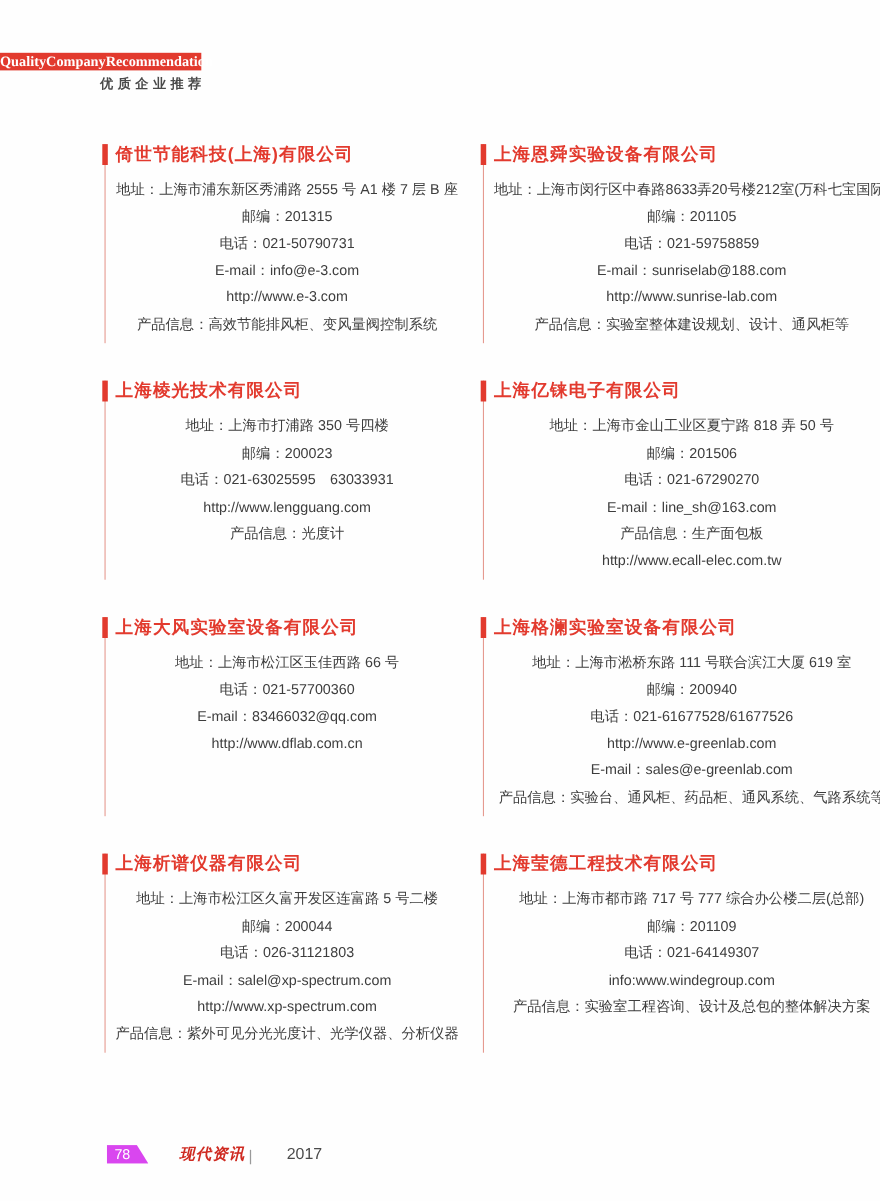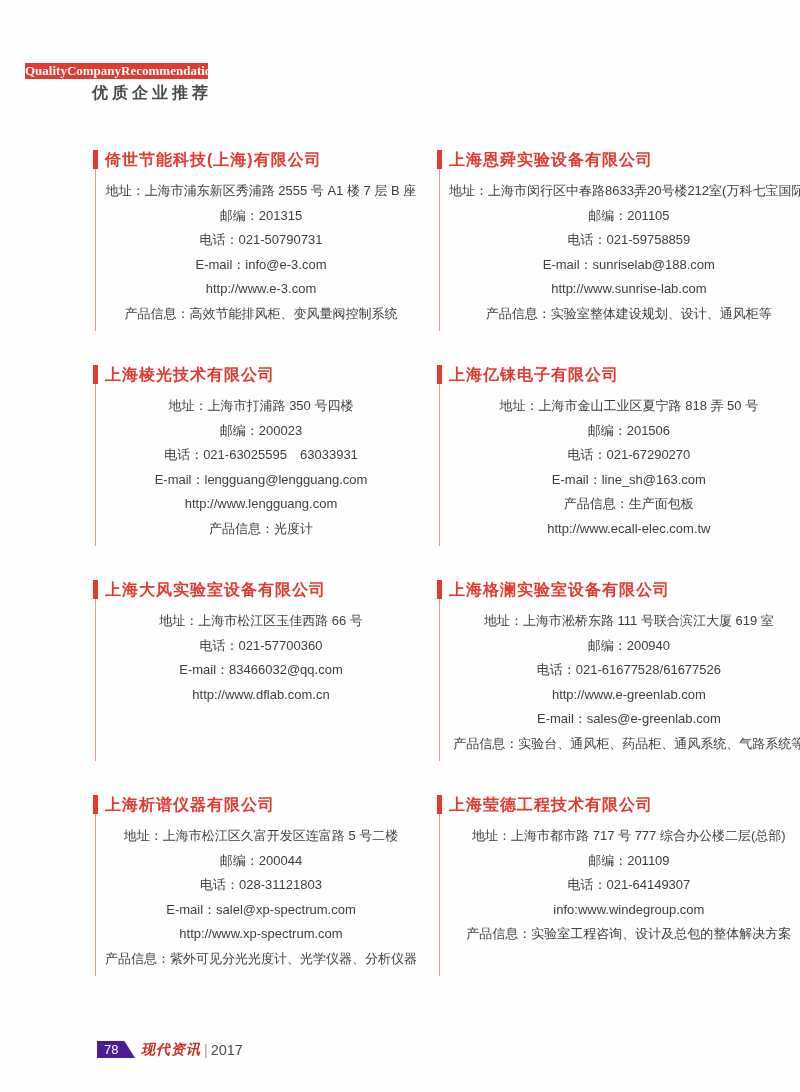--- a/index.html
+++ b/index.html
@@ -6,57 +6,57 @@
     --red:#e23a2e;
     --line-pink:#e59a90;
     --text:#3d3d3d;
   }
   *{box-sizing:border-box;}
   html,body{margin:0;padding:0;}
   body{
     width:800px;height:1092px;position:relative;overflow:hidden;
     background:#fefefe;font-family:"Liberation Sans",sans-serif;color:var(--text);
   }
-  .header{padding-top:63px;margin-left:25px;}
+  .header{padding-top:48px;}
   .badge{
     width:183px;height:16px;background:var(--red);color:#fff;
     font-family:"Liberation Serif",serif;font-weight:bold;font-size:13px;
     line-height:16px;text-align:right;padding-right:3px;
   }
   .subtitle{
-    width:187px;text-align:right;font-weight:bold;font-size:16px;
+    width:187px;text-align:right;font-weight:bold;font-size:12px;
     letter-spacing:4px;color:#4a4a4a;margin-top:4px;
   }
   .grid{
     display:grid;grid-template-columns:1fr 1fr;column-gap:22px;row-gap:34px;
     padding:0 88px 0 95px;margin-top:46px;
   }
   .card{position:relative;border-left:1px solid var(--line-pink);padding-left:9px;}
   .bar{position:absolute;left:-3px;top:0;width:5px;height:19px;background:var(--red);}
   .card h2{
     margin:0 0 15px;font-size:16px;line-height:19px;color:var(--red);
     font-weight:bold;letter-spacing:1px;white-space:nowrap;
   }
   .card-line{
     margin:0 0 10.5px;font-size:13px;line-height:14px;color:var(--text);
     white-space:nowrap;overflow:visible;text-align:center;
   }
   .squeeze{display:inline-block;transform-origin:left center;white-space:nowrap;}
   .footer{position:absolute;left:97px;top:1041px;display:flex;align-items:center;height:17px;}
   .page-badge{
-    width:38px;height:17px;background:#4c1d95;color:#fff;font-size:13px;
+    width:38px;height:17px;background:#d946ef;color:#fff;font-size:13px;
     line-height:17px;padding-left:7px;
     clip-path:polygon(0 0,72% 0,100% 100%,0 100%);
   }
   .mag{
-    margin-left:6px;color:#cf2b22;font-weight:bold;font-style:italic;
+    margin-left:28px;color:#cf2b22;font-weight:bold;font-style:italic;
     font-size:14px;font-family:Liberation Serif, serif;letter-spacing:1px;
   }
   .divider{margin:0 3px;color:#9a9a9a;font-size:14px;}
-  .year{color:#4b4b4b;font-size:14.5px;}
+  .year{color:#4b4b4b;font-size:14.5px;margin-left:28px;}
 </style>
 </head>
 <body>
 
 <header class="header">
   <div class="badge">QualityCompanyRecommendation</div>
   <div class="subtitle">优质企业推荐</div>
 </header>
 
 <main class="grid">
@@ -86,21 +86,20 @@
       </div>
   </section>
 
   <section class="card">
     <span class="bar"></span>
     <h2>上海棱光技术有限公司</h2>
     <div>
         <p class="card-line"><span class="squeeze">地址：上海市打浦路 350 号四楼</span></p>
         <p class="card-line"><span class="squeeze">邮编：200023</span></p>
         <p class="card-line"><span class="squeeze">电话：021-63025595　63033931</span></p>
-        <p class="card-line"><span class="squeeze">E-mail：lengguang@lengguang.com</span></p>
         <p class="card-line"><span class="squeeze">http://www.lengguang.com</span></p>
         <p class="card-line"><span class="squeeze">产品信息：光度计</span></p>
       </div>
   </section>
 
   <section class="card">
     <span class="bar"></span>
     <h2>上海亿铼电子有限公司</h2>
     <div>
         <p class="card-line"><span class="squeeze">地址：上海市金山工业区夏宁路 818 弄 50 号</span></p>
@@ -135,21 +134,21 @@
         <p class="card-line"><span class="squeeze">产品信息：实验台、通风柜、药品柜、通风系统、气路系统等</span></p>
       </div>
   </section>
 
   <section class="card">
     <span class="bar"></span>
     <h2>上海析谱仪器有限公司</h2>
     <div>
         <p class="card-line"><span class="squeeze">地址：上海市松江区久富开发区连富路 5 号二楼</span></p>
         <p class="card-line"><span class="squeeze">邮编：200044</span></p>
-        <p class="card-line"><span class="squeeze">电话：028-31121803</span></p>
+        <p class="card-line"><span class="squeeze">电话：026-31121803</span></p>
         <p class="card-line"><span class="squeeze">E-mail：salel@xp-spectrum.com</span></p>
         <p class="card-line"><span class="squeeze">http://www.xp-spectrum.com</span></p>
         <p class="card-line"><span class="squeeze">产品信息：紫外可见分光光度计、光学仪器、分析仪器</span></p>
       </div>
   </section>
 
   <section class="card">
     <span class="bar"></span>
     <h2>上海莹德工程技术有限公司</h2>
     <div>

